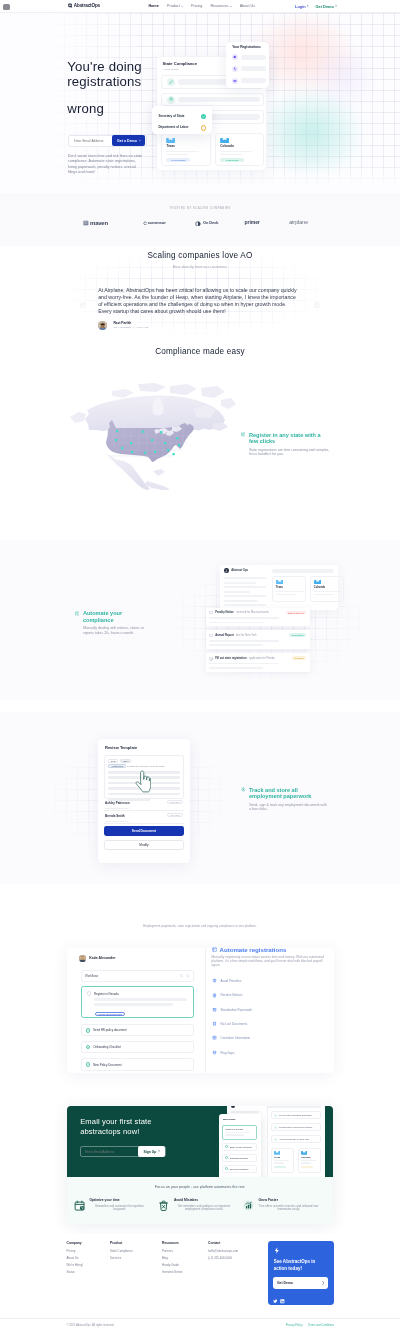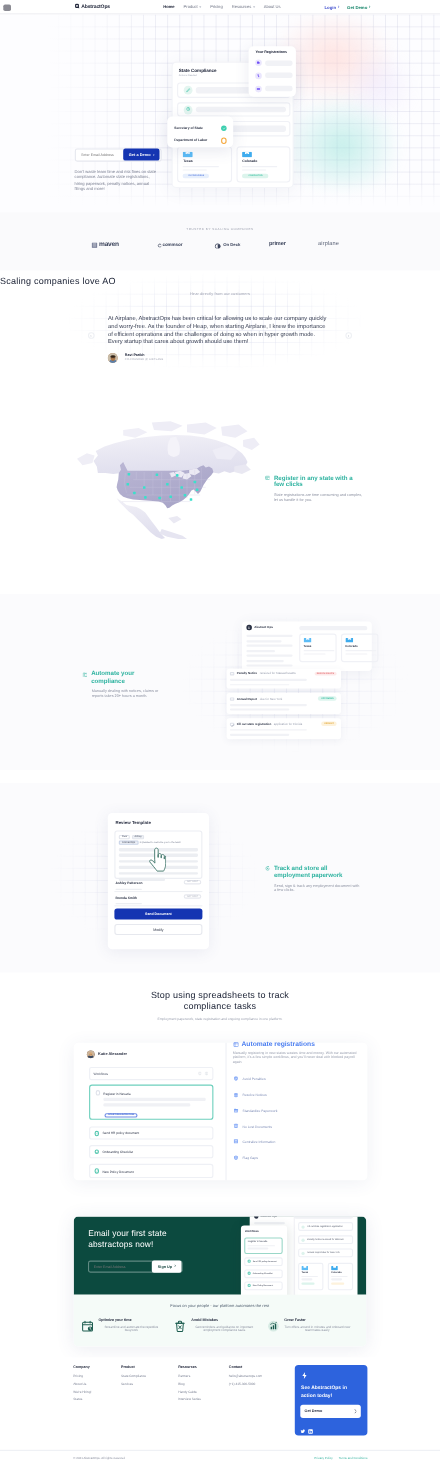--- a/index.html
+++ b/index.html
@@ -76,21 +76,21 @@
 .logos-label{position:absolute;top:15.3px;width:400px;text-align:center;font-size:2.75px;letter-spacing:0.5px;color:#9fa3b1;font-weight:400;line-height:1}
 .brand{position:absolute;display:flex;align-items:center;color:#3c445c;white-space:nowrap}
 
 
 .testi{position:absolute;top:246px;left:0;width:400px;height:95px;background:#fff;overflow:hidden}
 .testi-grid{position:absolute;left:0;top:0;width:400px;height:95px;
   background-image:linear-gradient(to right,rgba(205,208,230,.34) 0.55px,transparent 0.55px),linear-gradient(to bottom,rgba(205,208,230,.34) 0.55px,transparent 0.55px);
   background-size:11px 11px;background-position:-3px -1px;
   -webkit-mask-image:radial-gradient(ellipse 175px 58px at 196px 46px,#000 30%,transparent 78%);
   mask-image:radial-gradient(ellipse 175px 58px at 196px 46px,#000 30%,transparent 78%)}
-.t-title{position:absolute;top:3.6px;width:400px;text-align:left;font-size:8.2px;font-weight:400;letter-spacing:0.22px;color:#161d30;line-height:11px}
+.t-title{position:absolute;top:3.6px;width:400px;text-align:center;font-size:8.2px;font-weight:400;letter-spacing:0.22px;color:#161d30;line-height:11px}
 .t-sub{position:absolute;top:19.6px;width:400px;text-align:center;font-size:3.55px;color:#a1a5b3;line-height:1;letter-spacing:0.1px}
 .t-quote{position:absolute;left:98.2px;top:40.8px;width:201.5px;font-size:5.25px;line-height:7.1px;color:#343b4f;letter-spacing:-0.02px}
 .t-person{position:absolute;left:98px;top:74.5px;display:flex;align-items:center;gap:6.1px}
 .t-av{width:9.4px;height:9.4px;border-radius:50%;overflow:hidden;position:relative;flex:none;background:#b6865f}
 .t-name{font-size:3.3px;font-weight:700;color:#20263a;line-height:1;letter-spacing:-0.02px}
 .t-role{font-size:2.3px;color:#a0a4b2;letter-spacing:0.22px;margin-top:1.6px;line-height:1}
 .t-arrow{position:absolute;top:56px;width:5.6px;height:5.6px;border-radius:50%;display:flex;align-items:center;justify-content:center;font-size:4px;color:#bdc1cd;background:#fff;border:0.45px solid #eef0f4;line-height:1}
 
 
 
@@ -248,20 +248,25 @@
   </div>
 
   <div class="hero">
     <div class="hero-grid"></div>
     <div class="blob-a"></div>
     <div class="blob-b"></div>
     <div class="blob-c"></div>
     <div class="hero-fade"></div>
     <div class="hero-fade-b"></div>
 
+    <h1 class="h1">
+      <span>You're doing</span><br>
+      <span>registrations</span>
+      <span class="w3">wrong</span>
+    </h1>
 
     <div class="hero-form">
       <input class="hero-input" placeholder="Enter Email Address" style="">
       <button class="hero-btn">
           <span>Get a Demo</span>
           <span class="arr">›</span>
         </button>
     </div>
     <p class="hero-sub">Don't waste team time and risk fines on state compliance. Automate state registrations, hiring paperwork, penalty notices, annual filings and more!</p>
 
@@ -415,20 +420,21 @@
         </span>
       <span>
         <div class="t-name">Ravi Parikh</div>
         <div class="t-role">CO-FOUNDER @ AIRPLANE</div>
       </span>
     </div>
     <div class="t-arrow" style="left:80px">‹</div>
     <div class="t-arrow" style="left:314px">›</div>
   </div>
 
+  <div class="sec-title" style="top:345.8px">Compliance made easy</div>
 
   <div class="mapwrap">
     <svg width="178" height="108" viewBox="0 0 356 216">
       <defs>
         <linearGradient id="gNA" x1="0.1" y1="0" x2="0.3" y2="1">
           <stop offset="0" stop-color="#f1f0f7"></stop>
             <stop offset="0.5" stop-color="#e8e7f2"></stop>
             <stop offset="1" stop-color="#e0dfee"></stop>
         </linearGradient>
         <linearGradient id="gUS" x1="0.05" y1="0" x2="0.8" y2="1">
@@ -660,24 +666,20 @@
               <path d="M8.4 1 L12 3.2 L8.4 5.4" fill="#2fb3a0"></path>
               <circle cx="8" cy="8" r="1.8" fill="#2fb3a0"></circle>
             </svg>
         </span>
         <span class="feat-t">Track and store all employment paperwork</span>
       </div>
       <div class="feat-b" style="margin-left:8.6px;width:79px">Send, sign &amp; track any employment document with a few clicks.</div>
     </div>
   </div>
 
-  <div class="sec-title" style="top:899.5px;line-height:10.2px">
-    <span>Stop using spreadsheets to track</span><br>
-    <span>compliance tasks</span>
-  </div>
   <div class="ss-sub" style="top:925.2px">Employment paperwork, state registration and ongoing compliance in one platform.</div>
 
   <div class="ss-card">
     <div class="ss-left">
       <div class="ss-user">
         <span class="ss-uav">
             <svg width="7" height="7" viewBox="0 0 24 24">
               <rect width="24" height="24" fill="#cbb49b"></rect>
               <path d="M3 24 v-4 a9 5.4 0 0 1 18 0 v4 z" fill="#3b4a63"></path>
               <ellipse cx="12" cy="11.5" rx="5.2" ry="6" fill="#d7a878"></ellipse>

